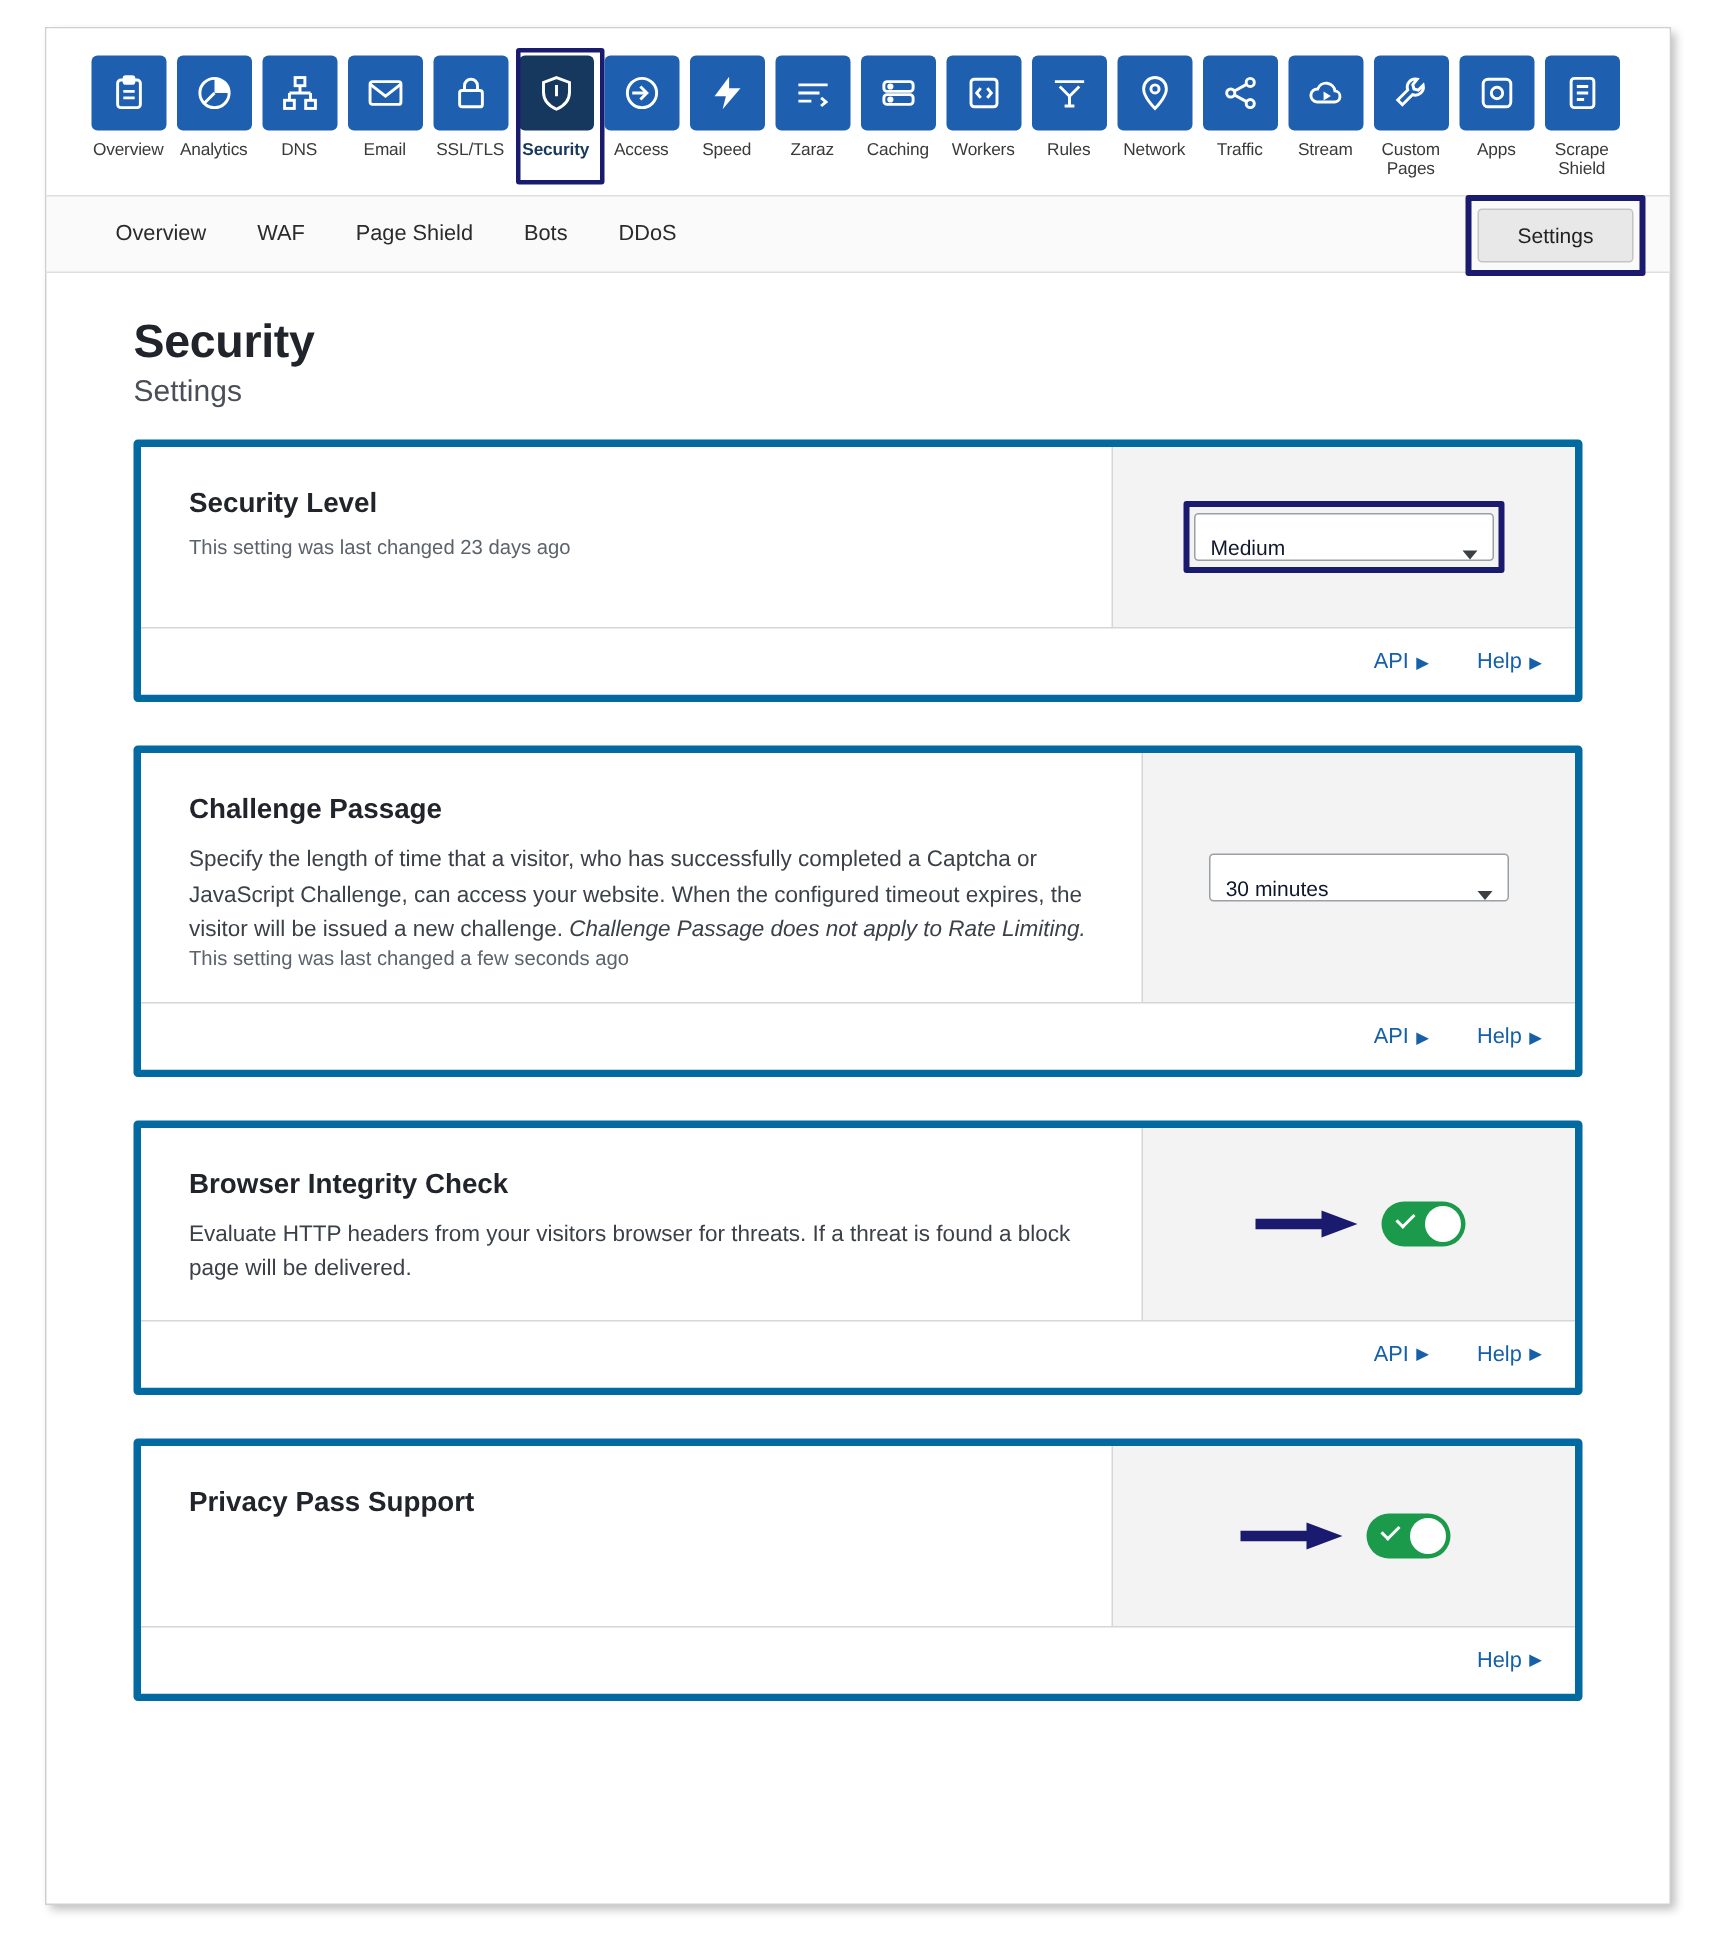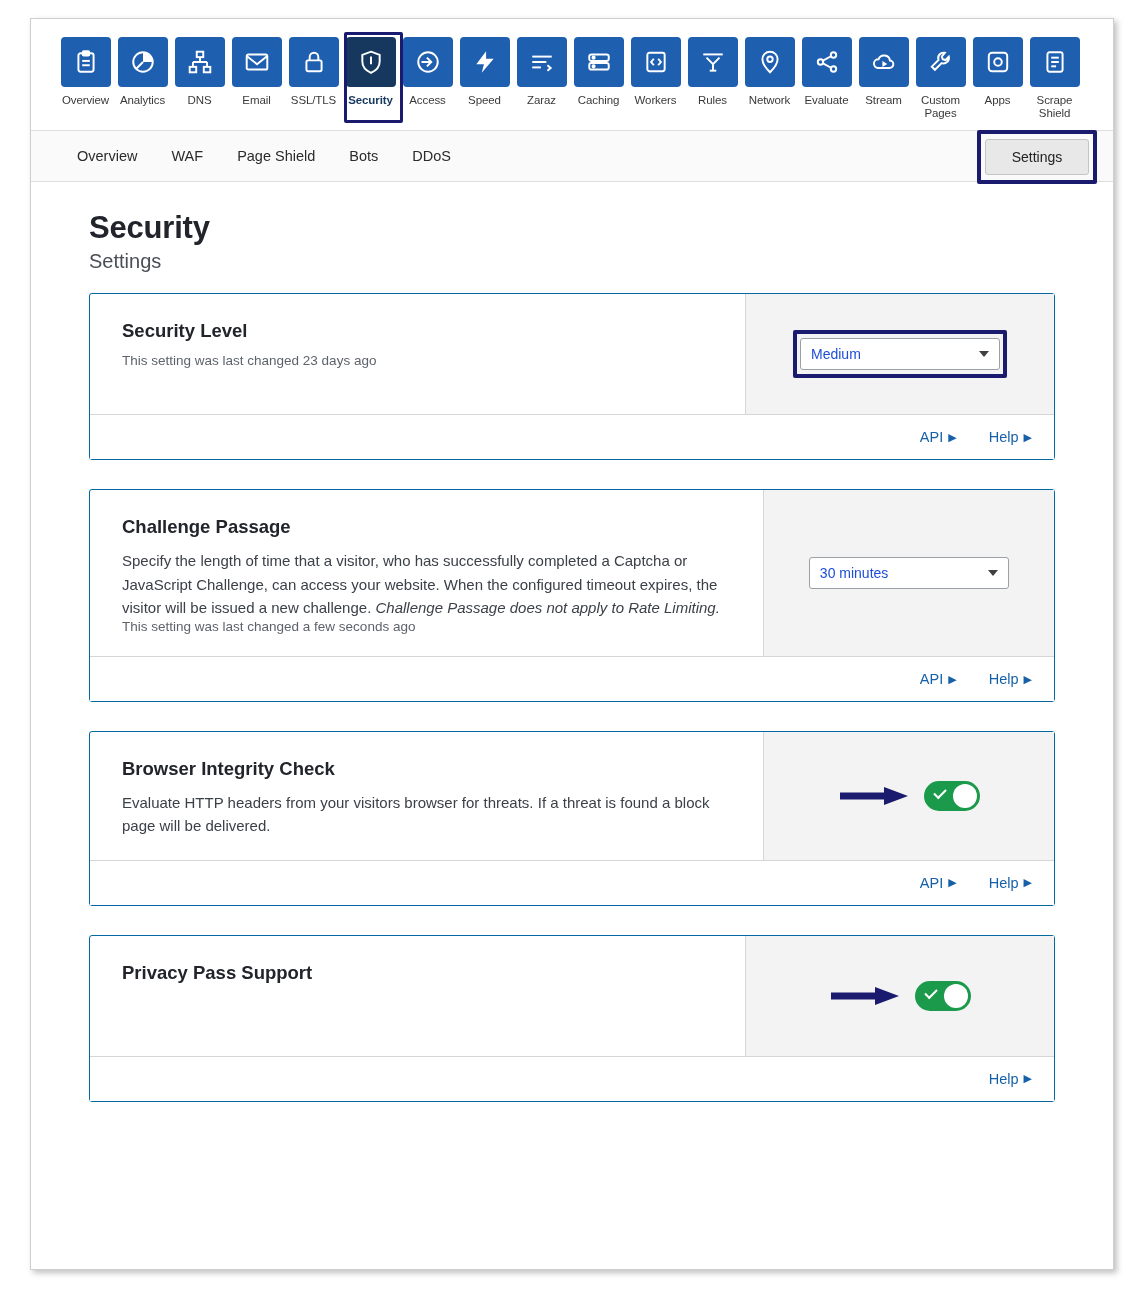--- a/index.html
+++ b/index.html
@@ -113,21 +113,21 @@
   }
   .page-sub {
     margin-top: 4px;
     font-size: 20px;
     color: #4a4f57;
   }
 
   
   .cards { padding: 20px 58px 0 58px; }
   .card {
-    border: 1px solid #0369a1;
+    border: 5px solid #0369a1;
     border-radius: 3px;
     margin-bottom: 29px;
     background: #ffffff;
   }
   .card-body {
     display: flex;
     min-height: 120px;
   }
   .card-left {
     flex: 1 1 auto;
@@ -179,24 +179,24 @@
   .foot-link .caret { font-size: 11px; }
 
   
   .select {
     width: 200px;
     height: 32px;
     background: #ffffff;
     border: 1px solid #9aa0a6;
     border-radius: 3px;
     display: flex;
-    align-items: center;
+    align-items: flex-end;
     padding: 0 10px;
     font-size: 14px;
-    color: #1d4ed8;
+    color: #0f172a;
     position: relative;
   }
   .select .caret-dn {
     position: absolute;
     right: 10px;
     width: 0; height: 0;
     border-left: 5px solid transparent;
     border-right: 5px solid transparent;
     border-top: 6px solid #3c4043;
   }
@@ -391,21 +391,21 @@
       <div class="iconitem">
         <div class="icontile">
           <svg viewBox="0 0 24 24" fill="none" stroke="currentColor" stroke-width="1.8">
               <circle cx="18" cy="5.5" r="2.5"></circle>
               <circle cx="6" cy="12" r="2.5"></circle>
               <circle cx="18" cy="18.5" r="2.5"></circle>
               <line x1="8.3" y1="10.8" x2="15.7" y2="6.7"></line>
               <line x1="8.3" y1="13.2" x2="15.7" y2="17.3"></line>
             </svg>
         </div>
-        <div class="iconlabel">Evaluate</div>
+        <div class="iconlabel">Traffic</div>
       </div>
 
       <div class="iconitem">
         <div class="icontile">
           <svg viewBox="0 0 24 24" fill="none" stroke="currentColor" stroke-width="1.8">
               <path d="M6.5 17.5 a4 4 0 0 1 0.4-8 a5.5 5.5 0 0 1 10.6 1.2 a3.4 3.4 0 0 1-0.6 6.8 Z"></path>
               <polygon points="10.5,11 15,13.8 10.5,16.6" fill="currentColor" stroke="none"></polygon>
             </svg>
         </div>
         <div class="iconlabel">Stream</div>

